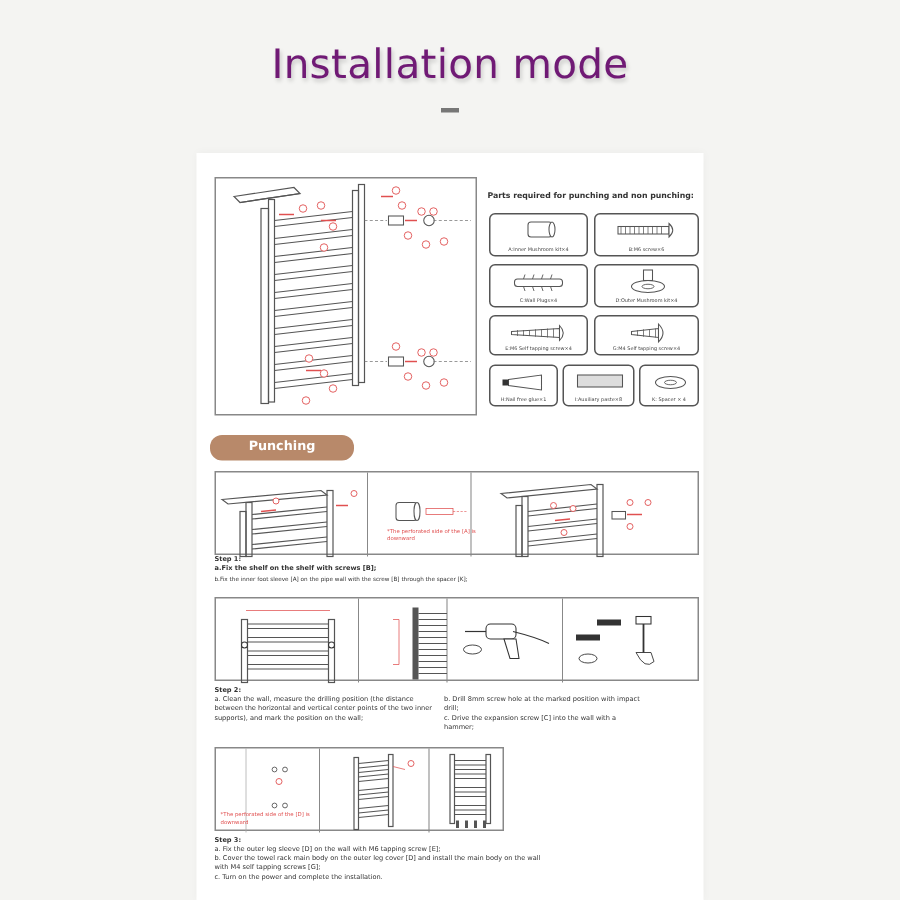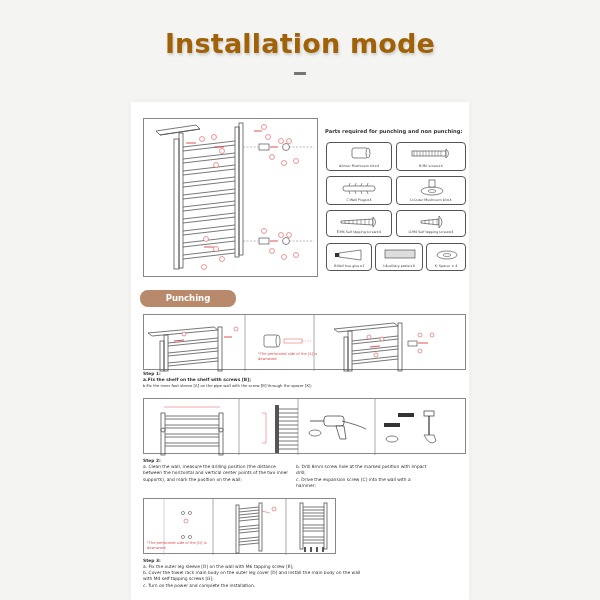--- a/index.html
+++ b/index.html
@@ -4,22 +4,22 @@
 <style>
   html, body { margin:0; padding:0; }
   body {
     width:600px; height:600px; overflow:hidden;
     background:#f4f4f2;
     font-family:"DejaVu Sans", sans-serif;
     position:relative;
   }
   .title {
     position:absolute; left:0; top:28px; width:600px; text-align:center;
-    font-family:"DejaVu Sans", sans-serif; font-weight:bold;
-    font-size:27px; color:#a16207; letter-spacing:0.2px;
+    font-family:"DejaVu Sans", sans-serif; font-weight:normal;
+    font-size:27px; color:#701a75; letter-spacing:0.2px;
     text-shadow:1px 2px 3px rgba(0,0,0,0.18);
   }
   .title-dash {
     position:absolute; left:294px; top:72px; width:12px; height:3px; background:#777;
   }
   .card {
     position:absolute; left:131px; top:102px; width:338px; height:498px;
     background:#fff;
     box-shadow:0 0 6px rgba(0,0,0,0.04);
   }

